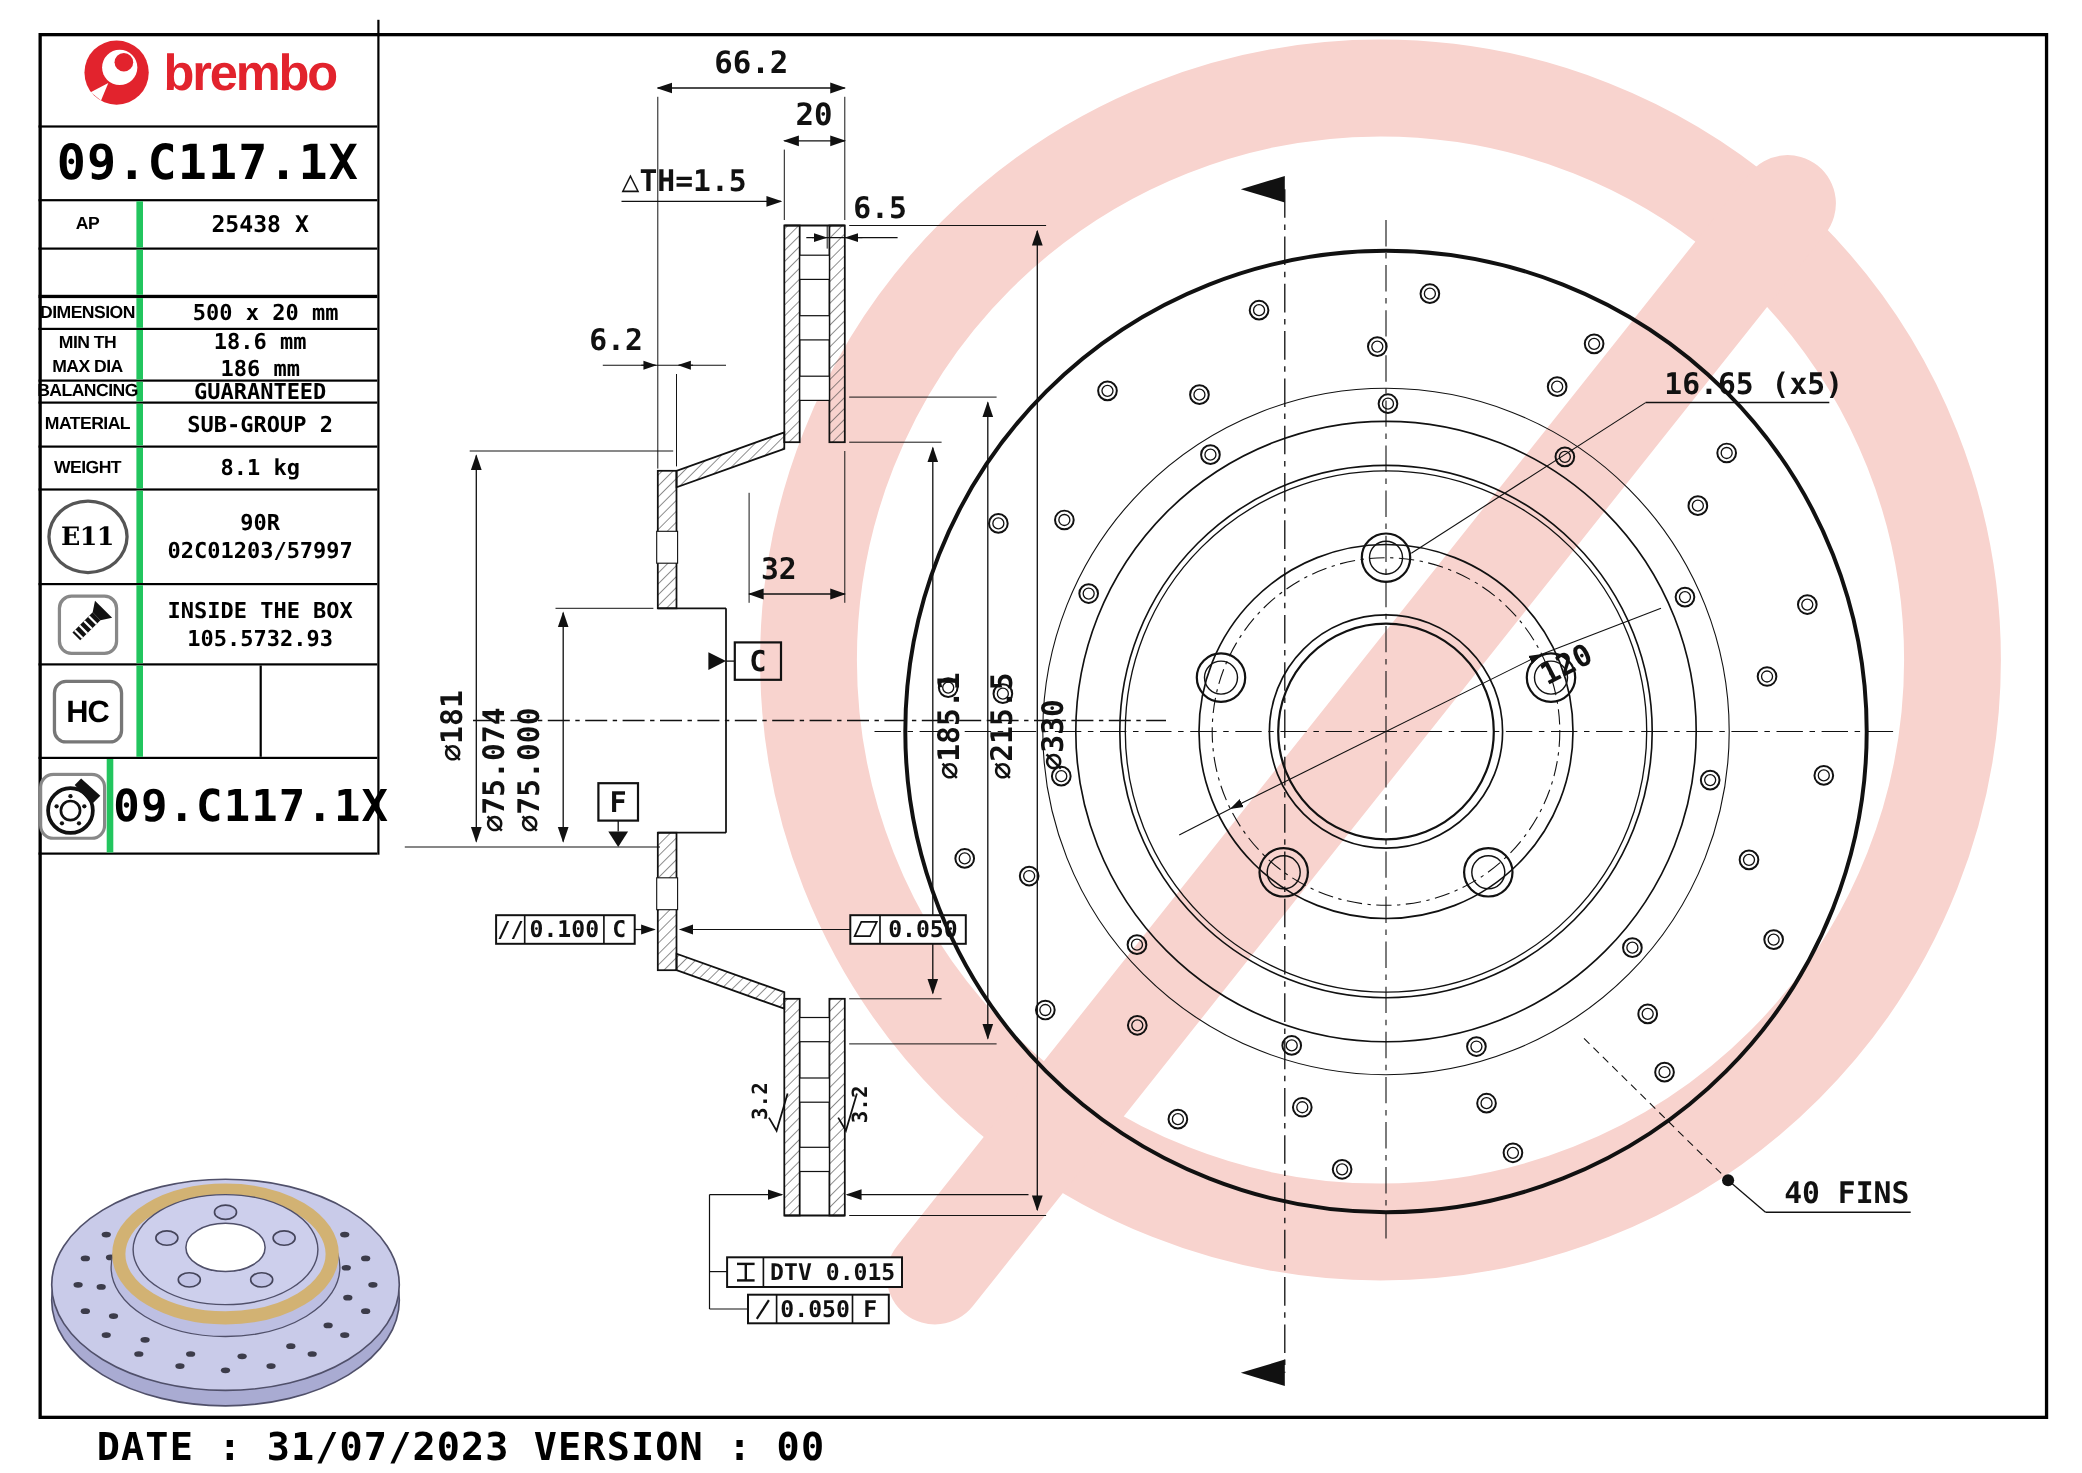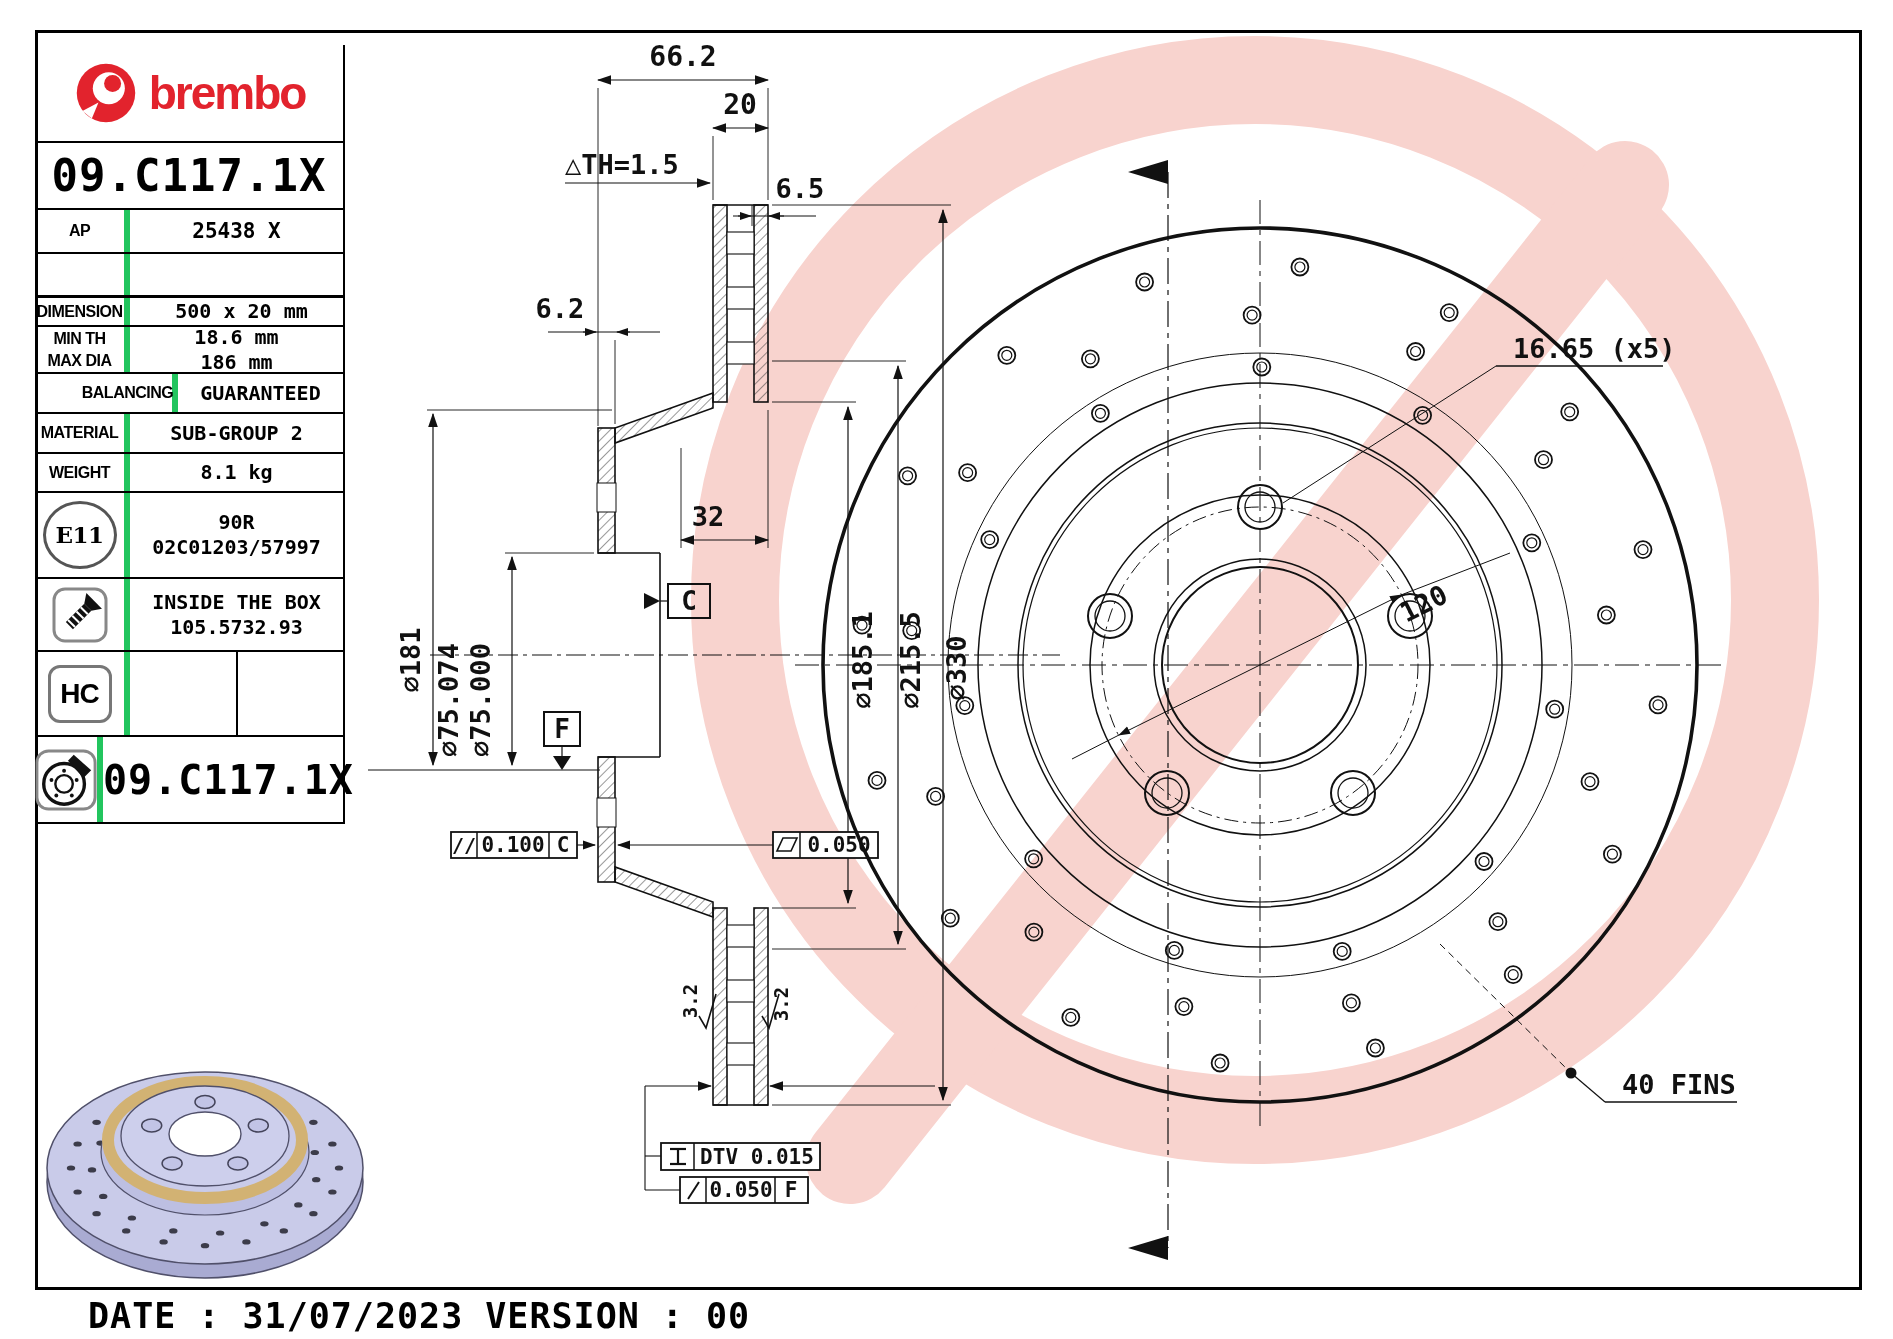--- a/index.html
+++ b/index.html
@@ -1,21 +1,21 @@
 <!DOCTYPE html>
 <html><head>
 <meta charset="utf-8">
 <style>
   html,body{margin:0;padding:0;background:#fff;}
   body{width:1893px;height:1339px;position:relative;overflow:hidden;
        font-family:"Liberation Sans",sans-serif;}
   .frame{position:absolute;left:35px;top:30px;width:1827px;height:1260px;
          border:3px solid #000;box-sizing:border-box;}
   svg text{font-family:"DejaVu Sans Mono",monospace;font-weight:bold;fill:#111;}
-  .spec-table{position:absolute;left:35px;top:45px;width:310px;box-sizing:border-box;
+  .spec-table{position:absolute;left:35px;top:18px;width:310px;box-sizing:border-box;
               border-right:2px solid #000;background:transparent;}
   .trow{display:flex;border-bottom:2px solid #000;box-sizing:border-box;align-items:stretch;}
   .trow.thick{border-bottom:3px solid #000;}
   .tlabel{width:95px;border-right:6px solid #22c55e;box-sizing:border-box;
           display:flex;align-items:center;justify-content:center;flex-direction:column;
           font-weight:bold;font-size:16px;letter-spacing:-0.5px;text-align:center;line-height:1.35;}
   .tvalue{flex:1;display:flex;align-items:center;justify-content:center;flex-direction:column;
           font-family:"DejaVu Sans Mono",monospace;font-weight:bold;font-size:21px;line-height:1.25;}
   .bigpart{font-family:"DejaVu Sans Mono",monospace;font-weight:bold;font-size:44px;
            display:flex;align-items:center;justify-content:center;letter-spacing:1px;}
@@ -462,21 +462,21 @@
   <div class="trow" style="height:47px;">
     <div class="tlabel">
       <span>MIN TH</span>
       <span>MAX DIA</span>
     </div>
     <div class="tvalue" style="font-size:20px;">
       <span>18.6 mm</span>
       <span>186 mm</span>
     </div>
   </div>
-  <div class="trow" style="height:40px;padding-left:48px;">
+  <div class="trow" style="height:20px;">
     <div class="tlabel">BALANCING</div>
     <div class="tvalue" style="font-size:20px;">GUARANTEED</div>
   </div>
   <div class="trow" style="height:40px;">
     <div class="tlabel">MATERIAL</div>
     <div class="tvalue" style="font-size:20px;">SUB-GROUP 2</div>
   </div>
   <div class="trow" style="height:39px;">
     <div class="tlabel">WEIGHT</div>
     <div class="tvalue" style="font-size:20px;">8.1 kg</div>

